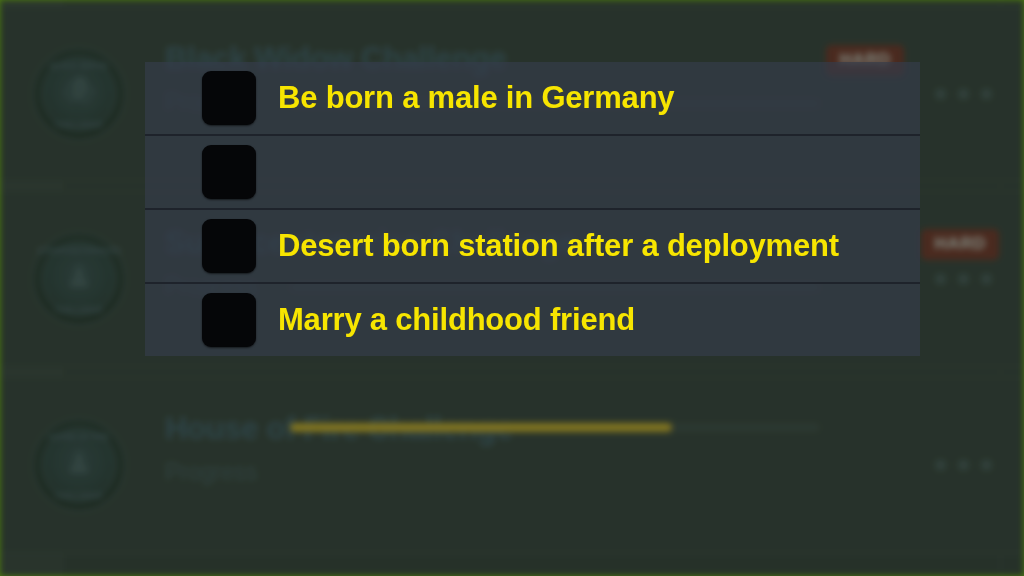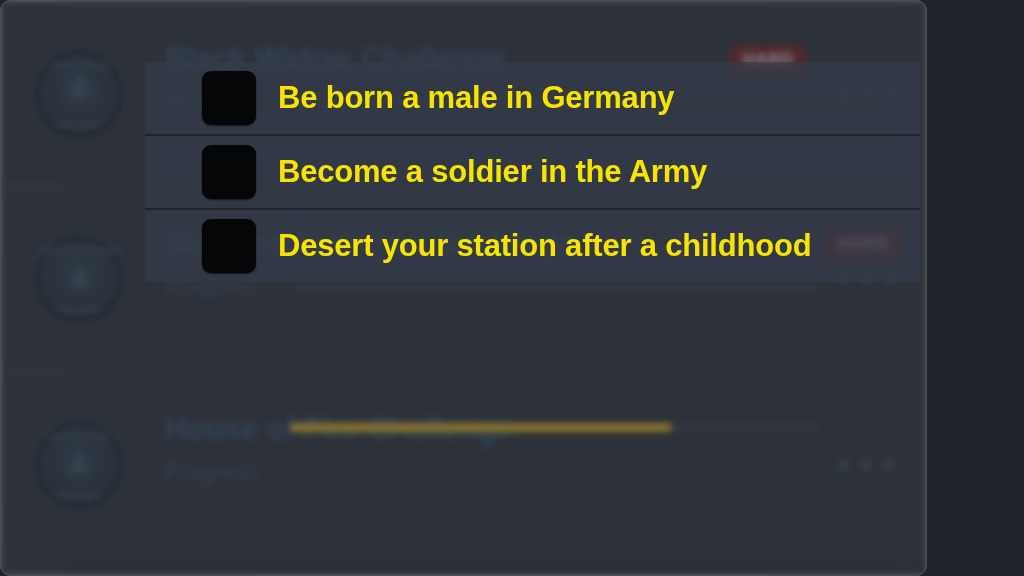--- a/index.html
+++ b/index.html
@@ -4,24 +4,23 @@
 <style>
   * { margin:0; padding:0; box-sizing:border-box; }
   html, body {
     width:1024px; height:576px;
     background:#1d222b;
     font-family:"Liberation Sans", sans-serif;
     overflow:hidden;
   }
   #app {
     position:relative;
-    width:927px; height:576px;
-    background:#737373;
+    width:1024px; height:576px;
+    background:#4d7c0f;
     overflow:hidden;
-    border-radius:11px;
   }
 
   
   #bg-layer {
     position:absolute; inset:0;
     filter: blur(3.2px);
     opacity:0.85;
   }
   .page-bg {
     position:absolute; inset:0;
@@ -251,25 +250,28 @@
 
   <div id="overlay">
 
     <div class="task-row">
       <div class="task-checkbox"></div>
       <div class="task-label">Be born a male in Germany</div>
     </div>
 
     <div class="task-row">
       <div class="task-checkbox"></div>
-      <div class="task-label">Become a soldier in the Army</div>
-    </div>
-
-    <div class="task-row">
-      <div class="task-checkbox"></div>
-      <div class="task-label">Desert your station after a childhood</div>
-    </div>
-
-
+    </div>
+
+    <div class="task-row">
+      <div class="task-checkbox"></div>
+      <div class="task-label">Desert born station after a deployment</div>
+    </div>
+
+
+    <div class="task-row">
+      <div class="task-checkbox"></div>
+      <div class="task-label">Marry a childhood friend</div>
+    </div>
 
   </div>
 
 </div>
 
 </body></html>

